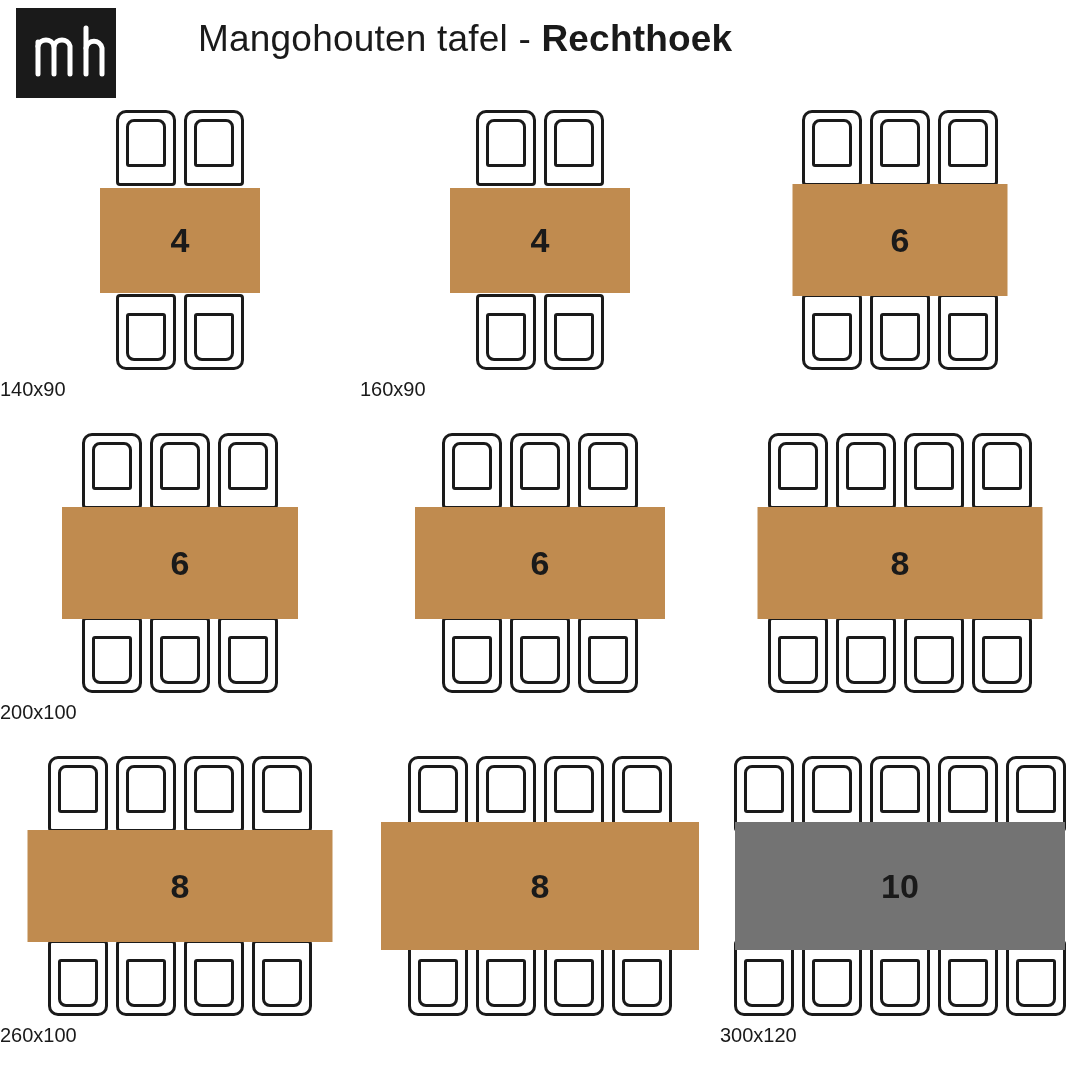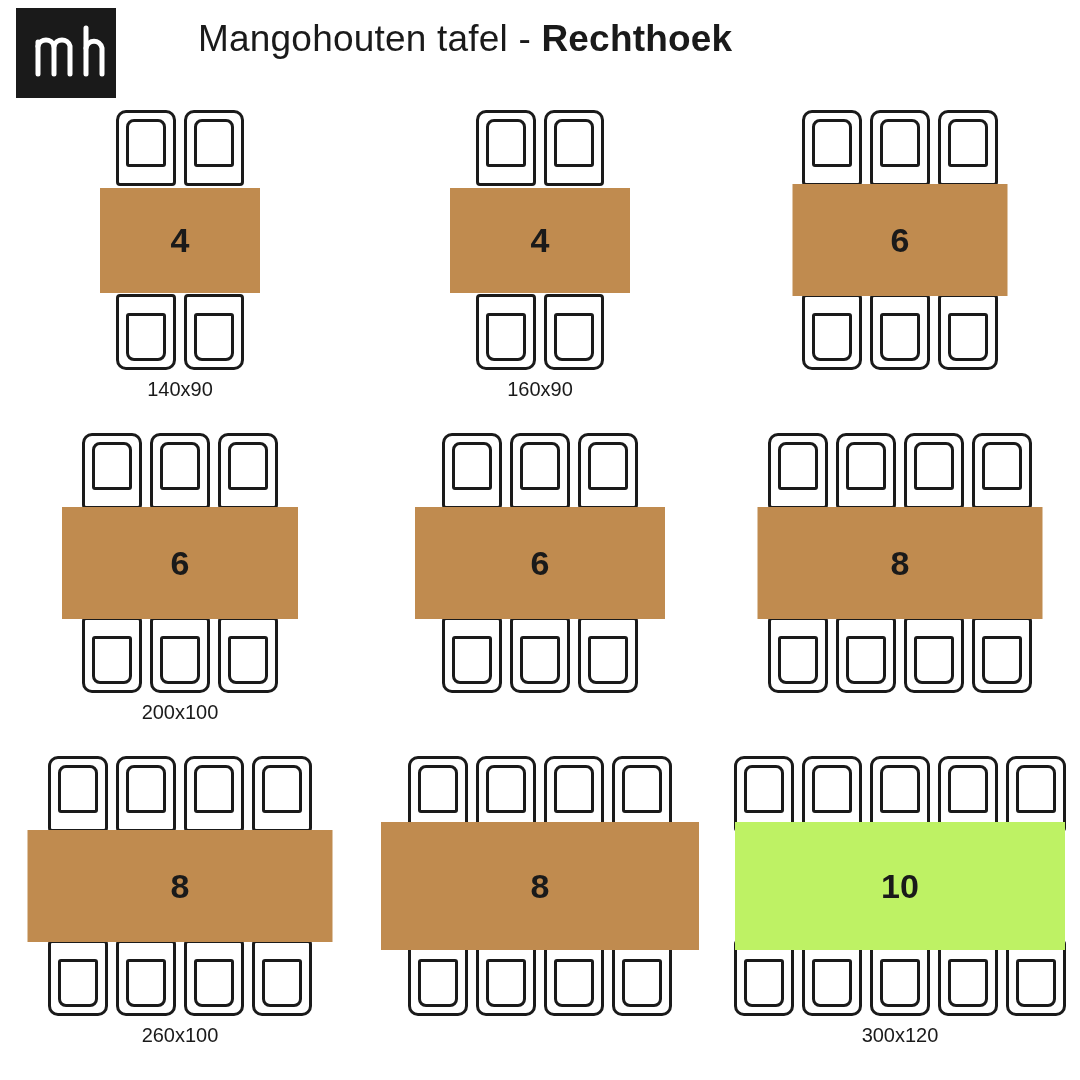--- a/index.html
+++ b/index.html
@@ -136,21 +136,20 @@
   .seats-num {
     font-size: 34px;
     font-weight: 700;
     color: #1a1a1a;
     line-height: 1;
   }
   .caption {
     position: absolute;
     left: 0;
     width: 360px;
-    text-align: center;
     font-size: 20px;
     color: #1a1a1a;
     top: 268px;
   }
 </style>
 </head>
 <body>
 
 <div class="header">
   <div class="logo-box">
@@ -441,19 +440,19 @@
           <div class="chair chair-bottom">
             <div class="seat"></div>
           </div>
           <div class="chair chair-bottom">
             <div class="seat"></div>
           </div>
           <div class="chair chair-bottom">
             <div class="seat"></div>
           </div>
         </div>
-        <div class="table" style="width: 330px; height: 128px; top: 66px; background: #bef264;">
+        <div class="table" style="width: 330px; height: 128px; top: 66px; background: #737373;">
           <span class="seats-num">10</span>
         </div>
       </div>
       <div class="caption">300x120</div>
     </div>
   </div>
 
 </body></html>

